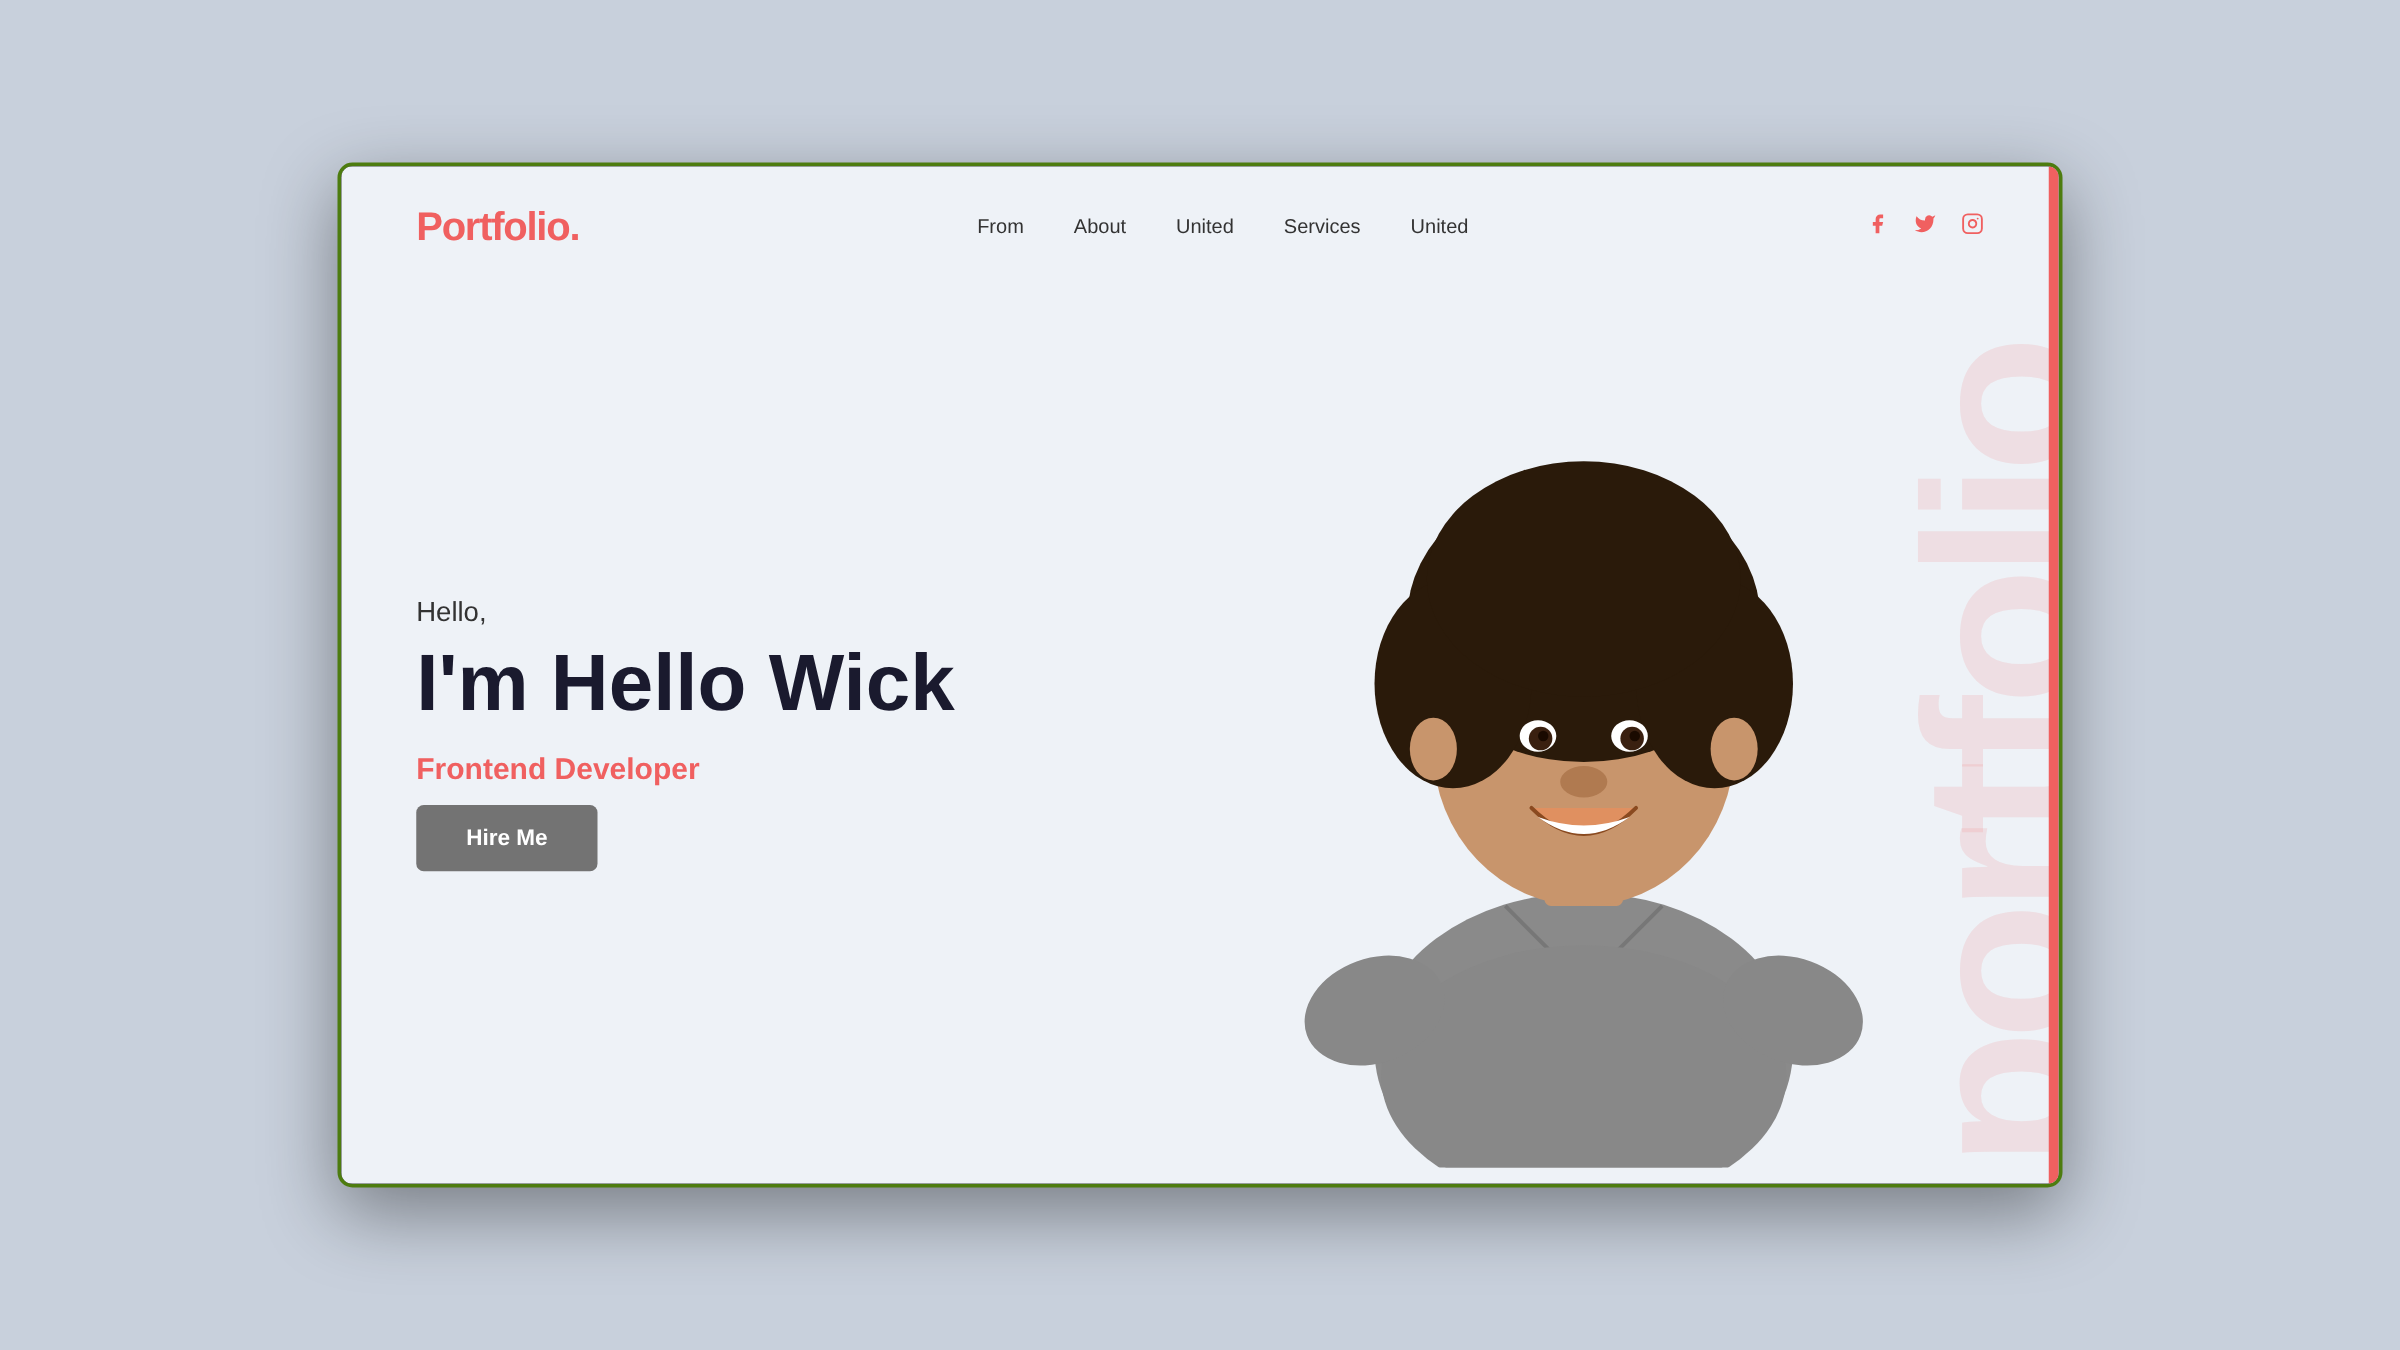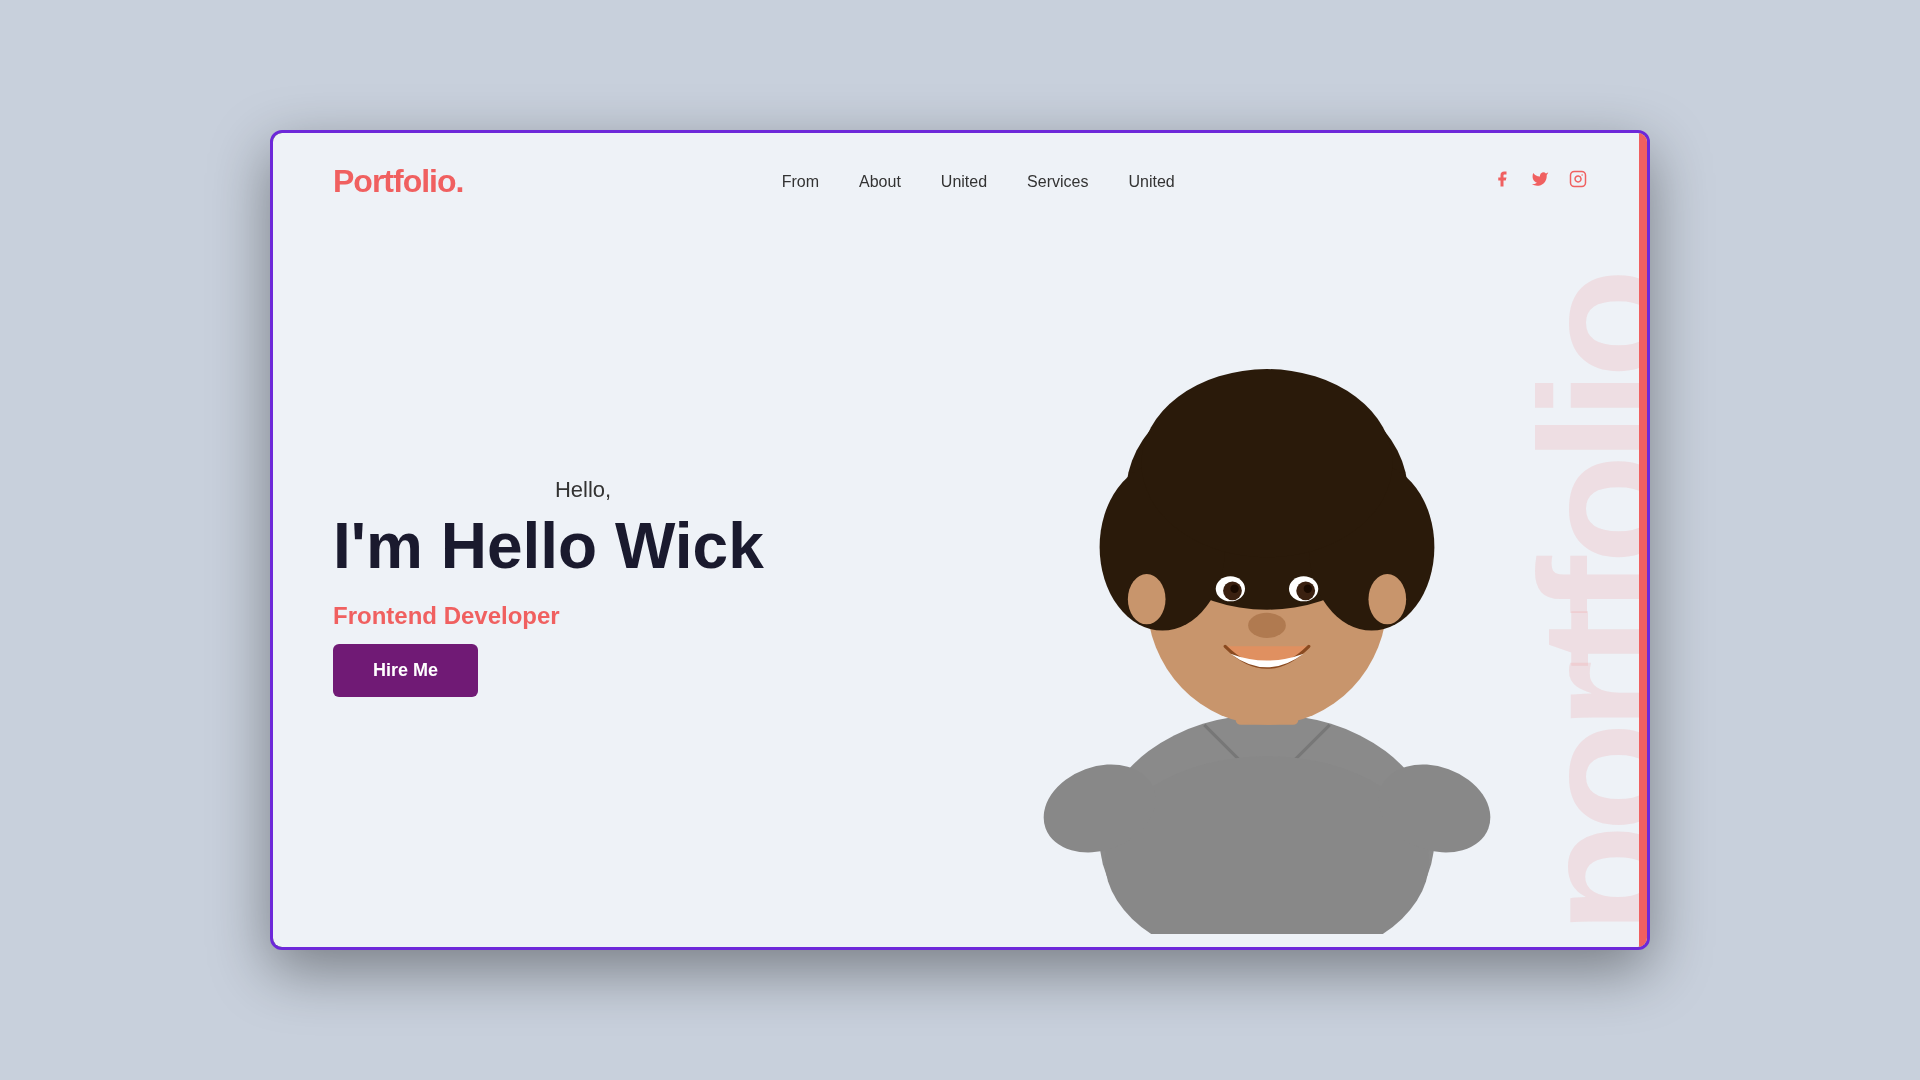--- a/index.html
+++ b/index.html
@@ -15,21 +15,21 @@
       align-items: center;
       min-height: 100vh;
       font-family: 'Segoe UI', Arial, sans-serif;
     }
 
     .browser-frame {
       width: 1380px;
       height: 820px;
       background: #1a1a2e;
       border-radius: 12px;
-      border: 3px solid #6d28d9;
+      border: 3px solid #4d7c0f;
       overflow: hidden;
       position: relative;
       box-shadow: 0 20px 60px rgba(0,0,0,0.4);
     }
 
     .page-content {
       width: 100%;
       height: 100%;
       background: #eef2f7;
       position: relative;
@@ -104,21 +104,20 @@
       flex: 0 0 500px;
       z-index: 2;
       padding-top: 20px;
     }
 
     .hello {
       font-size: 22px;
       color: #333;
       font-weight: 400;
       margin-bottom: 8px;
-      text-align: center;
     }
 
     .hero-name {
       font-size: 64px;
       font-weight: 800;
       color: #1a1a2e;
       line-height: 1.1;
       margin-bottom: 20px;
     }
 
@@ -129,21 +128,21 @@
       margin-bottom: 14px;
     }
 
     .hero-location {
       font-size: 18px;
       color: #444;
       margin-bottom: 40px;
     }
 
     .hire-btn {
-      background: #701a75;
+      background: #737373;
       color: white;
       border: none;
       padding: 16px 40px;
       font-size: 18px;
       font-weight: 600;
       border-radius: 6px;
       cursor: pointer;
       transition: background 0.2s;
     }
 

